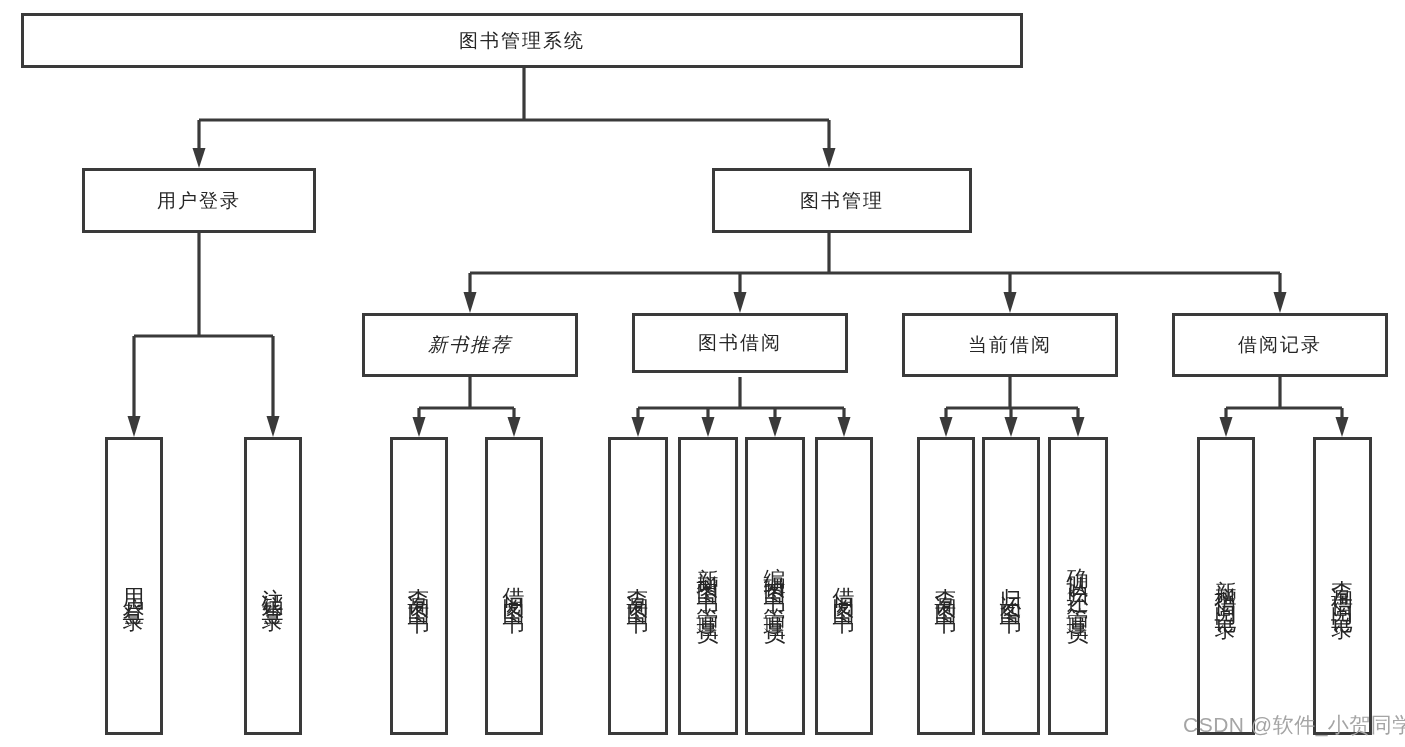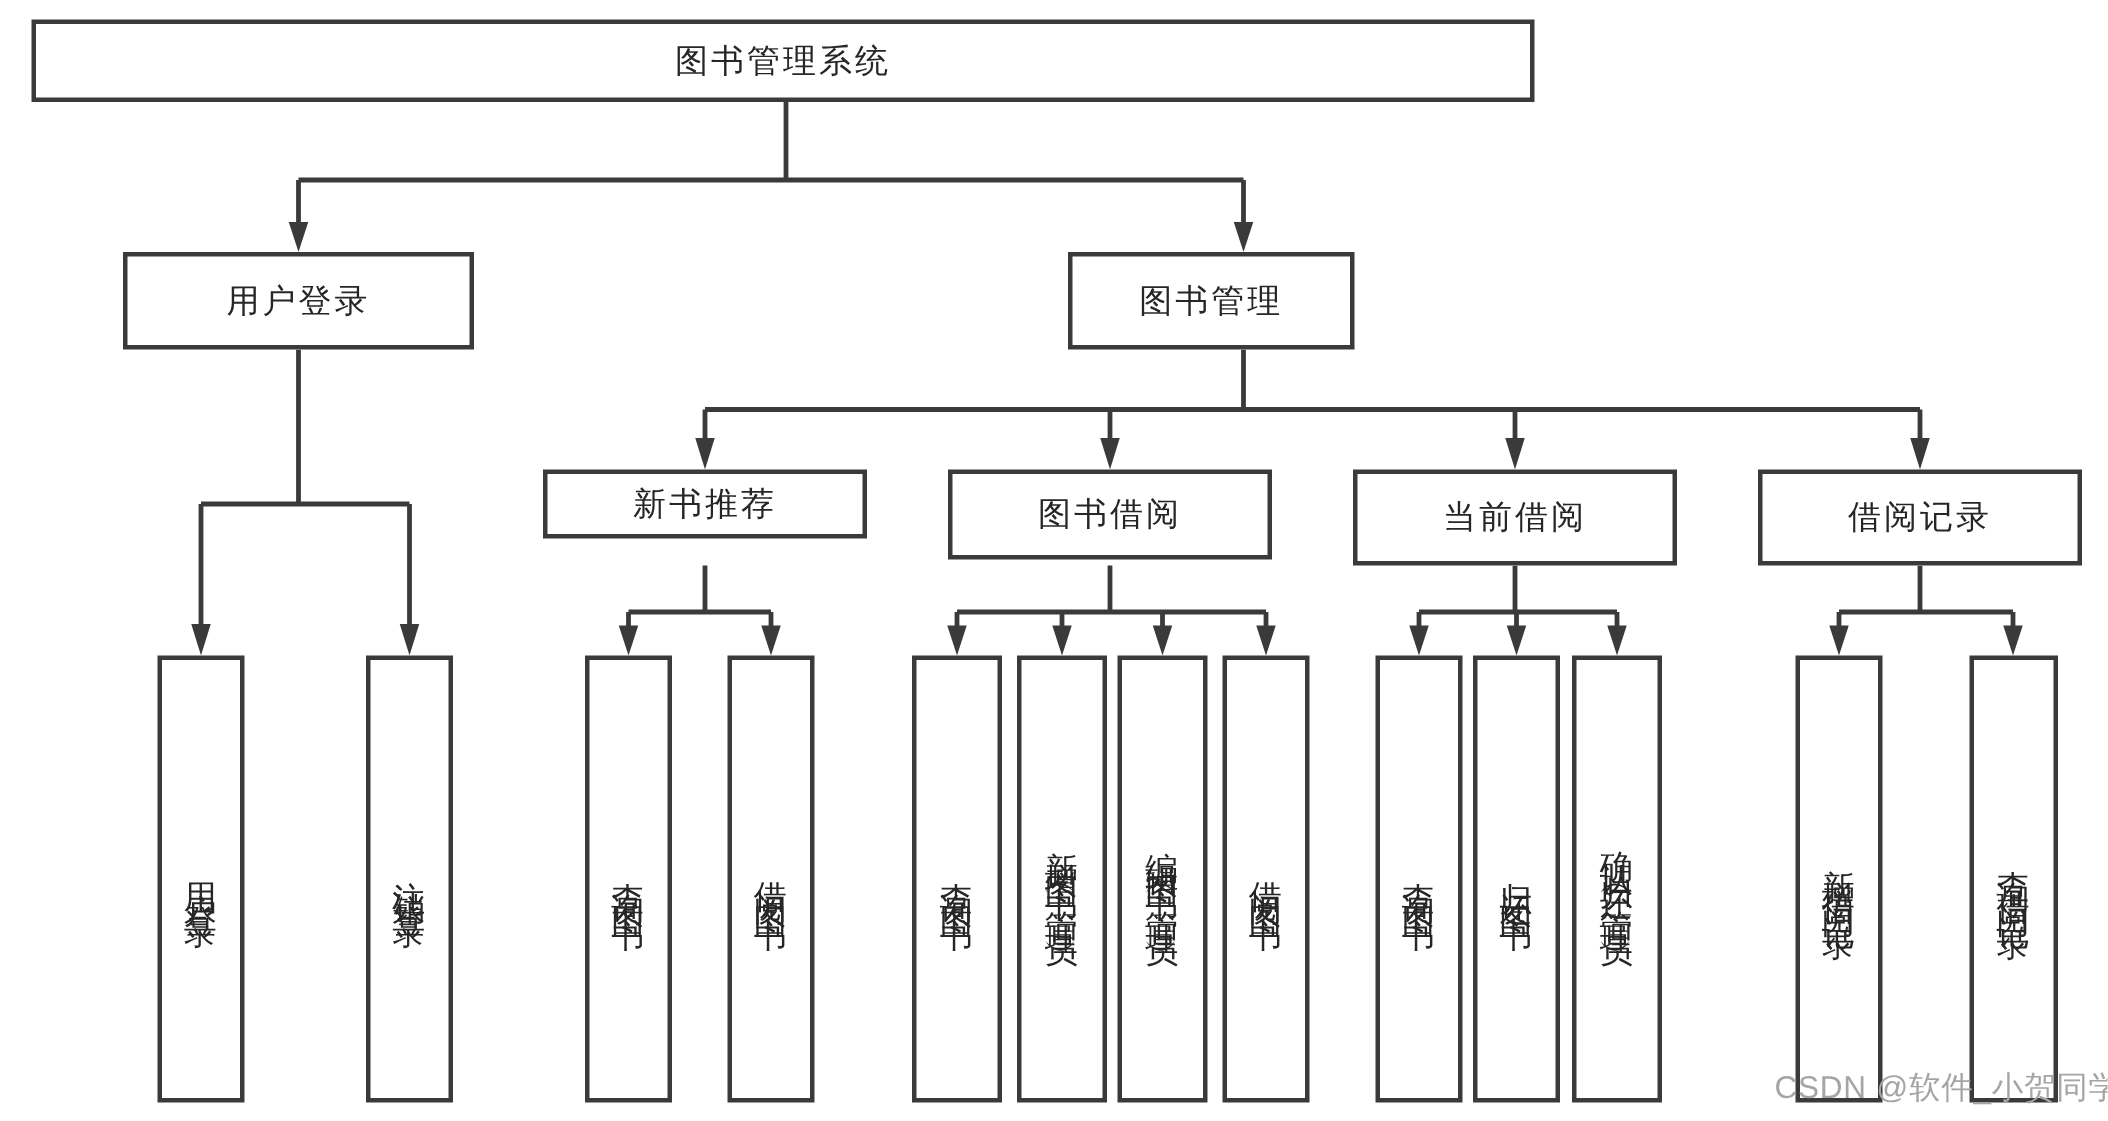--- a/index.html
+++ b/index.html
@@ -9,21 +9,21 @@
     font-family:"Liberation Sans","DejaVu Sans",sans-serif;
   }
   #canvas{position:absolute;left:0;top:0;width:1405px;height:747px;}
   #connectors{position:absolute;left:0;top:0;width:1405px;height:747px;}
   #connectors path{stroke:#3a3a3a;stroke-width:3.2;fill:none;}
   #connectors polygon{fill:#3a3a3a;stroke:none;}
   .hbox{
     position:absolute;box-sizing:border-box;background:#ffffff;
     border:3px solid #3a3a3a;
     display:flex;align-items:center;justify-content:center;
-    font-size:22px;letter-spacing:2px;color:#262626;white-space:nowrap;
+    font-size:19px;letter-spacing:2px;color:#262626;white-space:nowrap;
   }
   .vbox{
     position:absolute;top:437px;height:298px;box-sizing:border-box;
     background:#ffffff;border:3px solid #3a3a3a;
     writing-mode:vertical-rl;text-orientation:mixed;
     display:flex;align-items:center;justify-content:center;
     font-size:22px;letter-spacing:8px;line-height:1.05;color:#262626;
   }
   .watermark{
     position:absolute;left:1183px;top:711px;
@@ -86,23 +86,23 @@
     <path d="M1280 377 L1280 408 M1226 408 L1342 408"></path>
     <path d="M1226 408 L1226 419"></path>
     <polygon points="1219.5,417 1232.5,417 1226,437"></polygon>
     <path d="M1342 408 L1342 419"></path>
     <polygon points="1335.5,417 1348.5,417 1342,437"></polygon>
   </svg>
 
   <div class="hbox" style="left:21px;top:13px;width:1002px;height:55px;">图书管理系统</div>
 
   <div class="hbox" style="left:82px;top:168px;width:234px;height:65px;">用户登录</div>
-  <div class="hbox" style="left:712px;top:168px;width:191px;height:65px;">图书管理</div>
+  <div class="hbox" style="left:712px;top:168px;width:260px;height:65px;">图书管理</div>
 
-  <div class="hbox" style="left:362px;top:313px;width:216px;height:46px;">新书推荐</div>
+  <div class="hbox" style="left:362px;top:313px;width:216px;height:64px;font-style:italic;">新书推荐</div>
   <div class="hbox" style="left:632px;top:313px;width:216px;height:60px;">图书借阅</div>
   <div class="hbox" style="left:902px;top:313px;width:216px;height:64px;">当前借阅</div>
   <div class="hbox" style="left:1172px;top:313px;width:216px;height:64px;">借阅记录</div>
 
   <div class="vbox" style="left:105px;width:58px;">用户登录</div>
   <div class="vbox" style="left:244px;width:58px;">注销登录</div>
   <div class="vbox" style="left:390px;width:58px;">查询图书</div>
   <div class="vbox" style="left:485px;width:58px;">借阅图书</div>
   <div class="vbox" style="left:608px;width:60px;">查询图书</div>
   <div class="vbox" style="left:678px;width:60px;">新增图书（管理员）</div>

